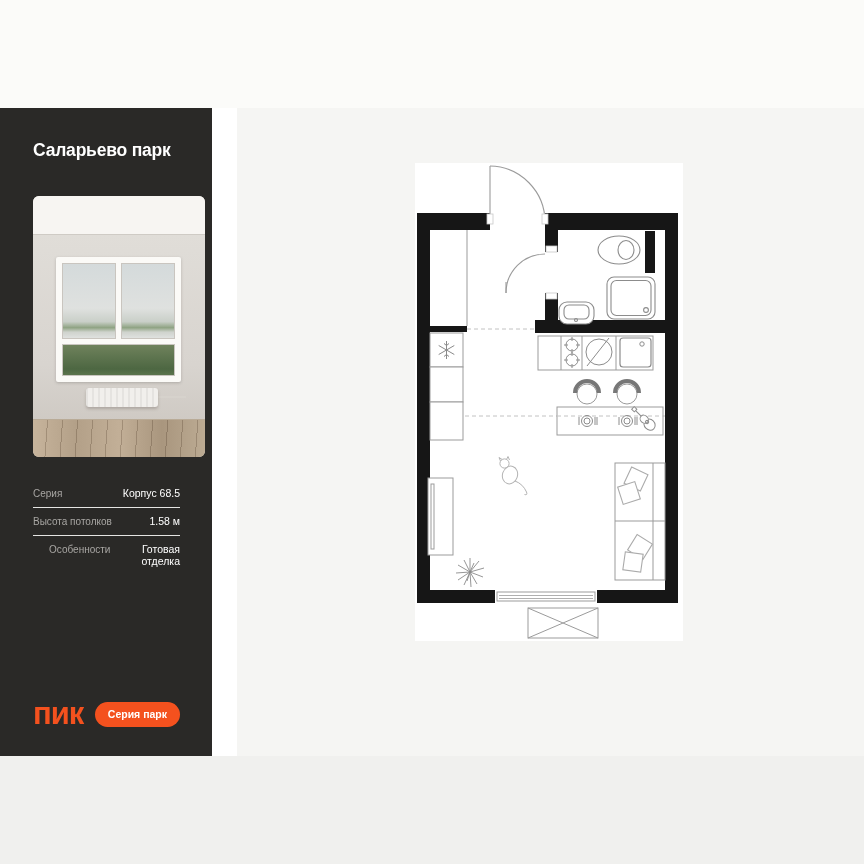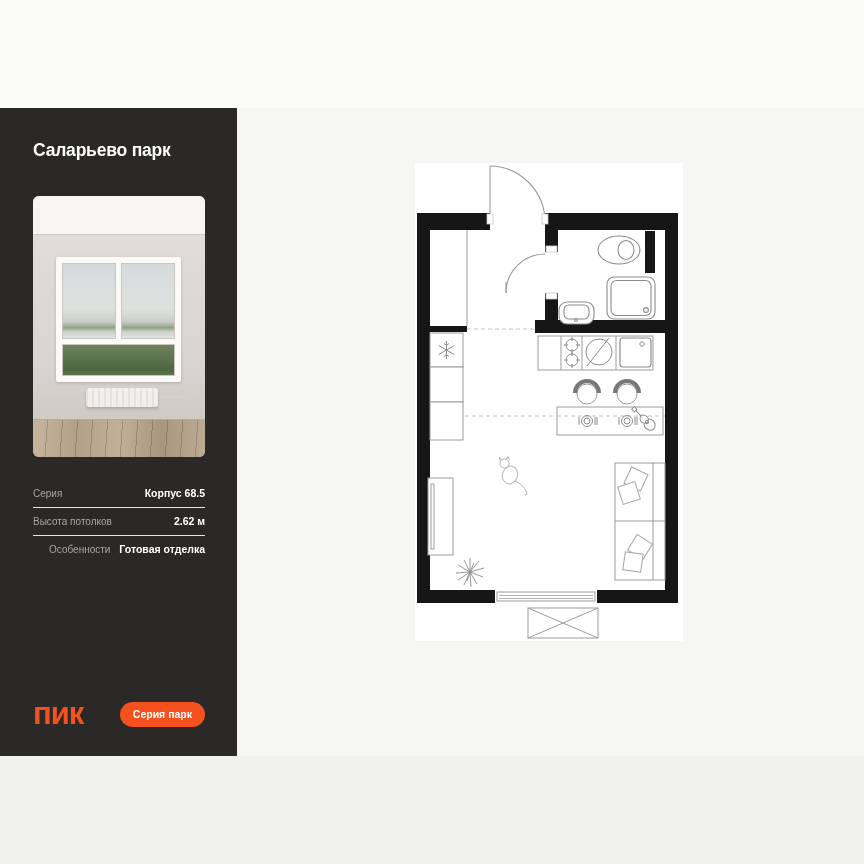--- a/index.html
+++ b/index.html
@@ -2,21 +2,21 @@
 <html style="--accent: #F4511E; --sidebar-bg: #2A2927; --panel-bg: #F5F5F3; --top-bar: #FBFBF9; --bottom-bar: #F0F0EE; --wall: #161616;"><head>
 <meta charset="utf-8">
 <style>
   html,body{margin:0;padding:0;}
   body{width:864px;height:864px;overflow:hidden;position:relative;
        font-family:"Liberation Sans","DejaVu Sans",sans-serif;
        background:#fff;}
   .stage{position:absolute;inset:0;}
   .top-bar{position:absolute;left:0;top:0;width:864px;height:108px;background:var(--top-bar,#FBFBF9);}
   .bottom-bar{position:absolute;left:0;top:756px;width:864px;height:108px;background:var(--bottom-bar,#F0F0EE);}
-  .sidebar{position:absolute;left:0;top:108px;width:237px;height:648px;background:var(--sidebar-bg,#2A2927);box-sizing:border-box;padding:0 32px 0 33px;}
+  .sidebar{position:absolute;left:0;top:108px;width:212px;height:648px;background:var(--sidebar-bg,#2A2927);box-sizing:border-box;padding:0 32px 0 33px;}
   .panel{position:absolute;left:237px;top:108px;width:627px;height:648px;background:var(--panel-bg,#F5F5F3);}
 
   .title{margin-top:32px;color:#fff;font-size:17.5px;font-weight:700;letter-spacing:-.2px;line-height:1.2;}
 
   
   .photo{position:relative;margin-top:35px;width:172px;height:261px;border-radius:6px;overflow:hidden;background:#dcd8d3;}
   .ph-ceiling{position:absolute;left:0;top:0;width:100%;height:38px;background:#f7f5f2;border-bottom:1px solid #cfcbc5;}
   .ph-wall{position:absolute;left:0;top:39px;width:100%;height:185px;background:linear-gradient(180deg,#e0ddd8 0%,#d8d4cf 70%,#cfcac4 100%);}
   .ph-floor{position:absolute;left:0;bottom:0;width:100%;height:37px;
     background:linear-gradient(90deg,#c7b49c,#b3a088 25%,#c2af97 50%,#a9967e 75%,#bcab93),
@@ -31,21 +31,21 @@
   .ph-radiator{position:absolute;left:53px;top:192px;width:72px;height:19px;border-radius:3px;background:#f1efec;
     box-shadow:0 2px 3px rgba(70,60,50,.25);
     background-image:repeating-linear-gradient(90deg,rgba(0,0,0,.05) 0 2px,transparent 2px 6px);}
   .ph-pipe{position:absolute;left:125px;top:200px;width:28px;height:2px;background:#d6d2cc;}
 
   
   .specs{margin-top:23px;}
   .spec-row{display:flex;justify-content:space-between;align-items:baseline;padding:7px 0 8px;border-bottom:1px solid rgba(245,245,243,.92);}
   .spec-row:last-child{border-bottom:none;margin-left:16px;}
   .spec-label{font-size:10px;color:#a8a6a3;}
-  .spec-value{font-size:10.5px;font-weight:700;color:#fff;text-align:right;}
+  .spec-value{font-size:10.5px;font-weight:400;color:#fff;text-align:right;}
 
   
   .side-footer{position:absolute;left:33px;right:32px;bottom:29px;display:flex;align-items:center;justify-content:space-between;}
   .logo{font-size:31px;font-weight:900;color:var(--accent,#F4511E);text-transform:lowercase;letter-spacing:-1px;line-height:.8;}
   .badge{background:var(--accent,#F4511E);color:#fff;font-size:10.5px;font-weight:700;padding:6px 13px 7px;border-radius:13px;border:none;cursor:pointer;font-family:inherit;}
 
   
   .plan-card{position:absolute;left:178px;top:55px;width:268px;height:478px;background:#fff;}
   .plan-card svg{display:block;}
 </style>
@@ -76,21 +76,21 @@
       <div class="ph-radiator"></div>
     </div>
 
     <div class="specs">
       <div class="spec-row">
         <span class="spec-label">Серия</span>
         <span class="spec-value">Корпус 68.5</span>
       </div>
       <div class="spec-row">
         <span class="spec-label">Высота потолков</span>
-        <span class="spec-value">2.62 м</span>
+        <span class="spec-value">1.58 м</span>
       </div>
       <div class="spec-row">
         <span class="spec-label">Особенности</span>
         <span class="spec-value">Готовая отделка</span>
       </div>
     </div>
 
     <div class="side-footer">
       <div class="logo">ПИК</div>
       <button class="badge">Серия парк</button>

